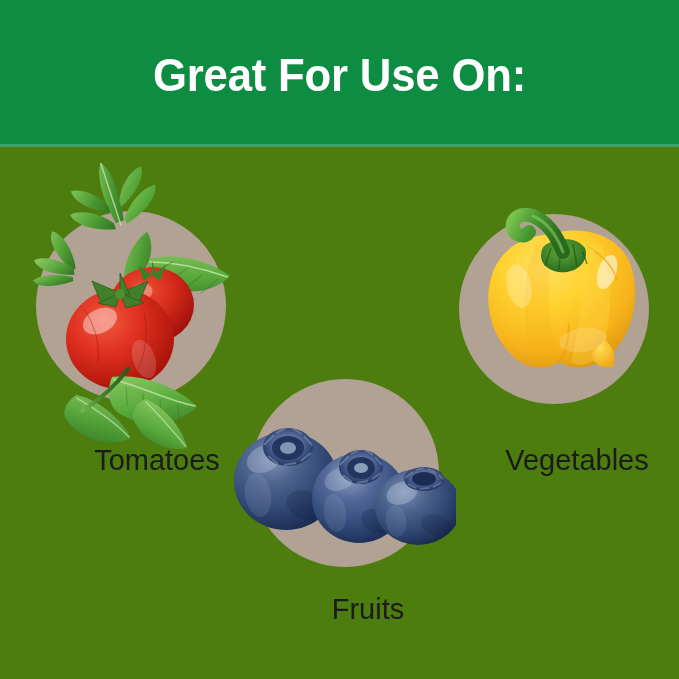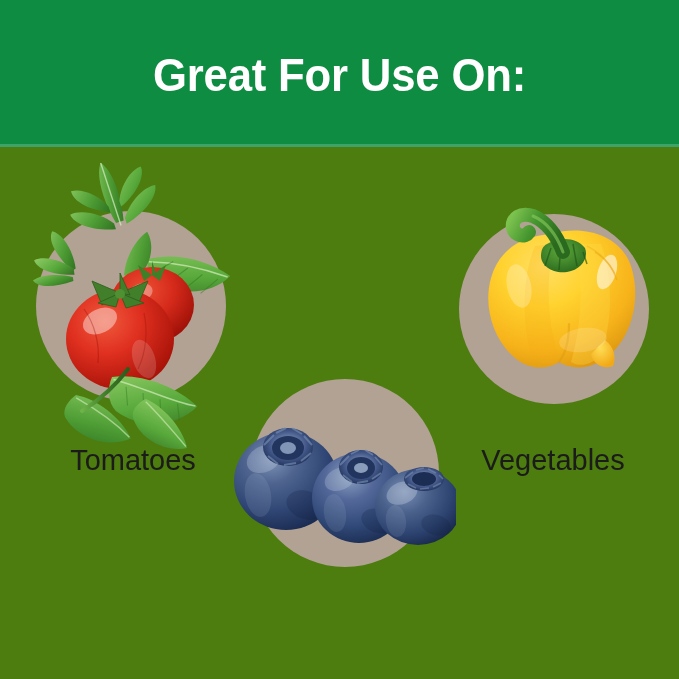--- a/index.html
+++ b/index.html
@@ -62,20 +62,21 @@
   }
   .item-label {
     position: absolute;
     text-align: center;
     color: #1b1b1b;
     font-family: "Liberation Sans", sans-serif;
     font-size: 29px;
     font-weight: 400;
     line-height: 34px;
     white-space: nowrap;
+    padding-left: 24px;
   }
 
   
   #tomatoes-disc { left: 36px;  top: 211px; width: 190px; height: 190px; }
   #tomatoes-art  { left: 20px;  top: 163px; width: 230px; height: 290px; }
   #tomatoes-label{ left: 0px;   top: 443px; width: 266px; }
 
   
   #vegetables-disc { left: 459px; top: 214px; width: 190px; height: 190px; }
   #vegetables-art  { left: 455px; top: 200px; width: 200px; height: 190px; }
@@ -344,14 +345,15 @@
         <g transform="translate(196,54)">
           <ellipse cx="0" cy="0" rx="20" ry="12" fill="url(#crownGrad)"></ellipse>
           <ellipse cx="0" cy="0" rx="12" ry="7" fill="#1c2d54"></ellipse>
           <path d="M-19,-1 L-11,-7 M-8,-9 L0,-11 M4,-10 L12,-6 M15,-4 L19,0
                    M17,4 L9,8 M5,9 L-4,10 M-8,9 L-16,5" stroke="#7c92b4" stroke-width="1.6" opacity="0.55" fill="none"></path>
         </g>
       </g>
     </svg>
   </div>
 
+  <div class="item-label" id="fruits-label" style="color: rgb(27, 27, 27);">Fruits</div>
 
 </div>
 
 </body></html>

